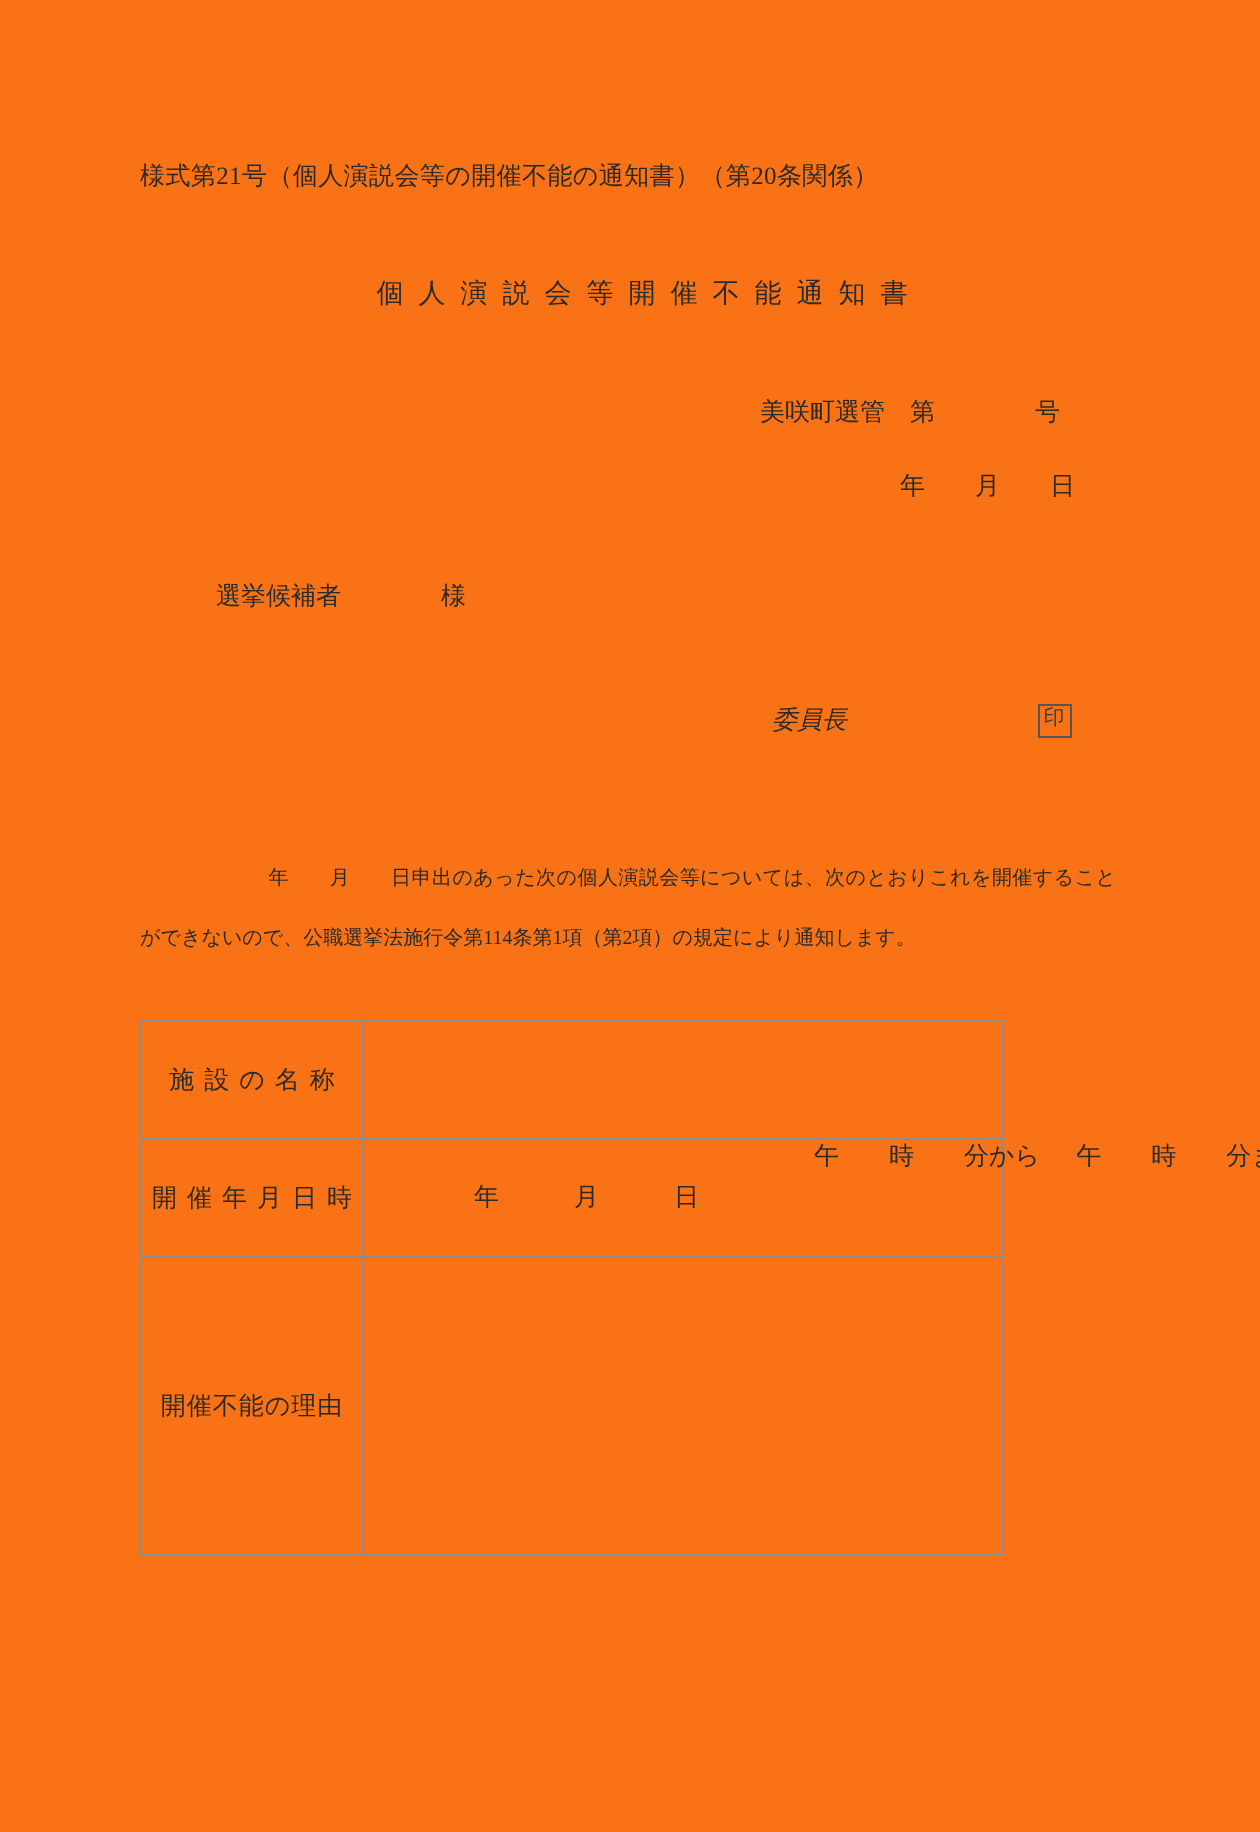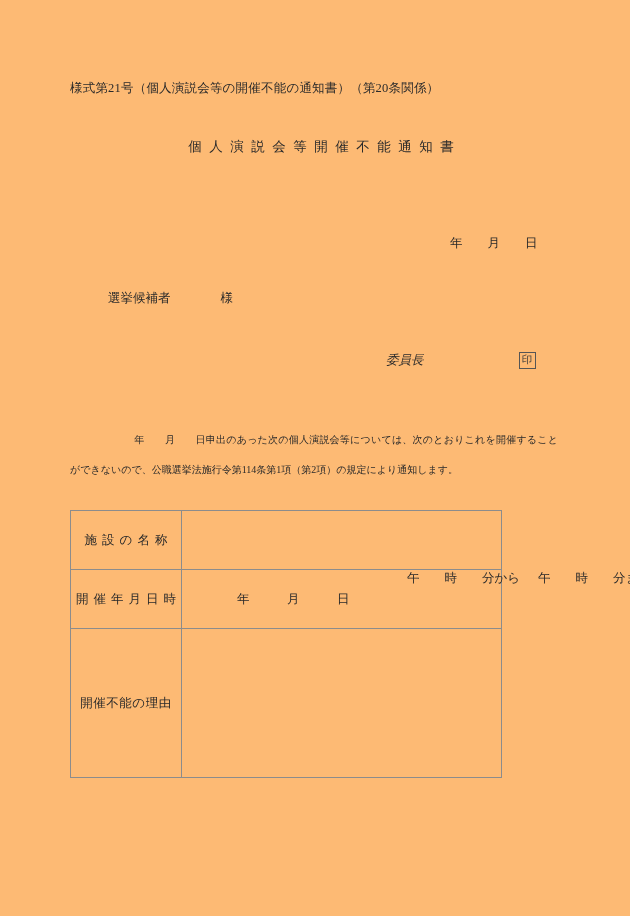--- a/index.html
+++ b/index.html
@@ -12,21 +12,21 @@
     background: #fcfcfc;
     font-family: "Liberation Serif", "DejaVu Serif", serif;
     color: #2a2a2a;
     position: relative;
     overflow: hidden;
   }
 
   .page {
     position: absolute;
     inset: 0;
-    background: #fdba74;
+    background: #f97316;
   }
 
   
   .form-no {
     position: absolute;
     left: 70px;
     top: 80px;
     font-size: 12.5px;
     letter-spacing: 0.2px;
     white-space: nowrap;
@@ -182,20 +182,21 @@
 </style>
 </head>
 <body>
 
 <div class="page">
 
   <div class="form-no">様式第21号（個人演説会等の開催不能の通知書）（第20条関係）</div>
 
   <div class="doc-title">個人演説会等開催不能通知書</div>
 
+  <div class="doc-number">美咲町選管　第　　　　号</div>
 
   <div class="doc-date">年　　月　　日</div>
 
   <div class="addressee">選挙候補者　　　　様</div>
 
   <div class="issuer">
     <div class="issuer-row">
       <span class="issuer-chief">委員長</span>
       <span class="seal-box">印</span>
     </div>

